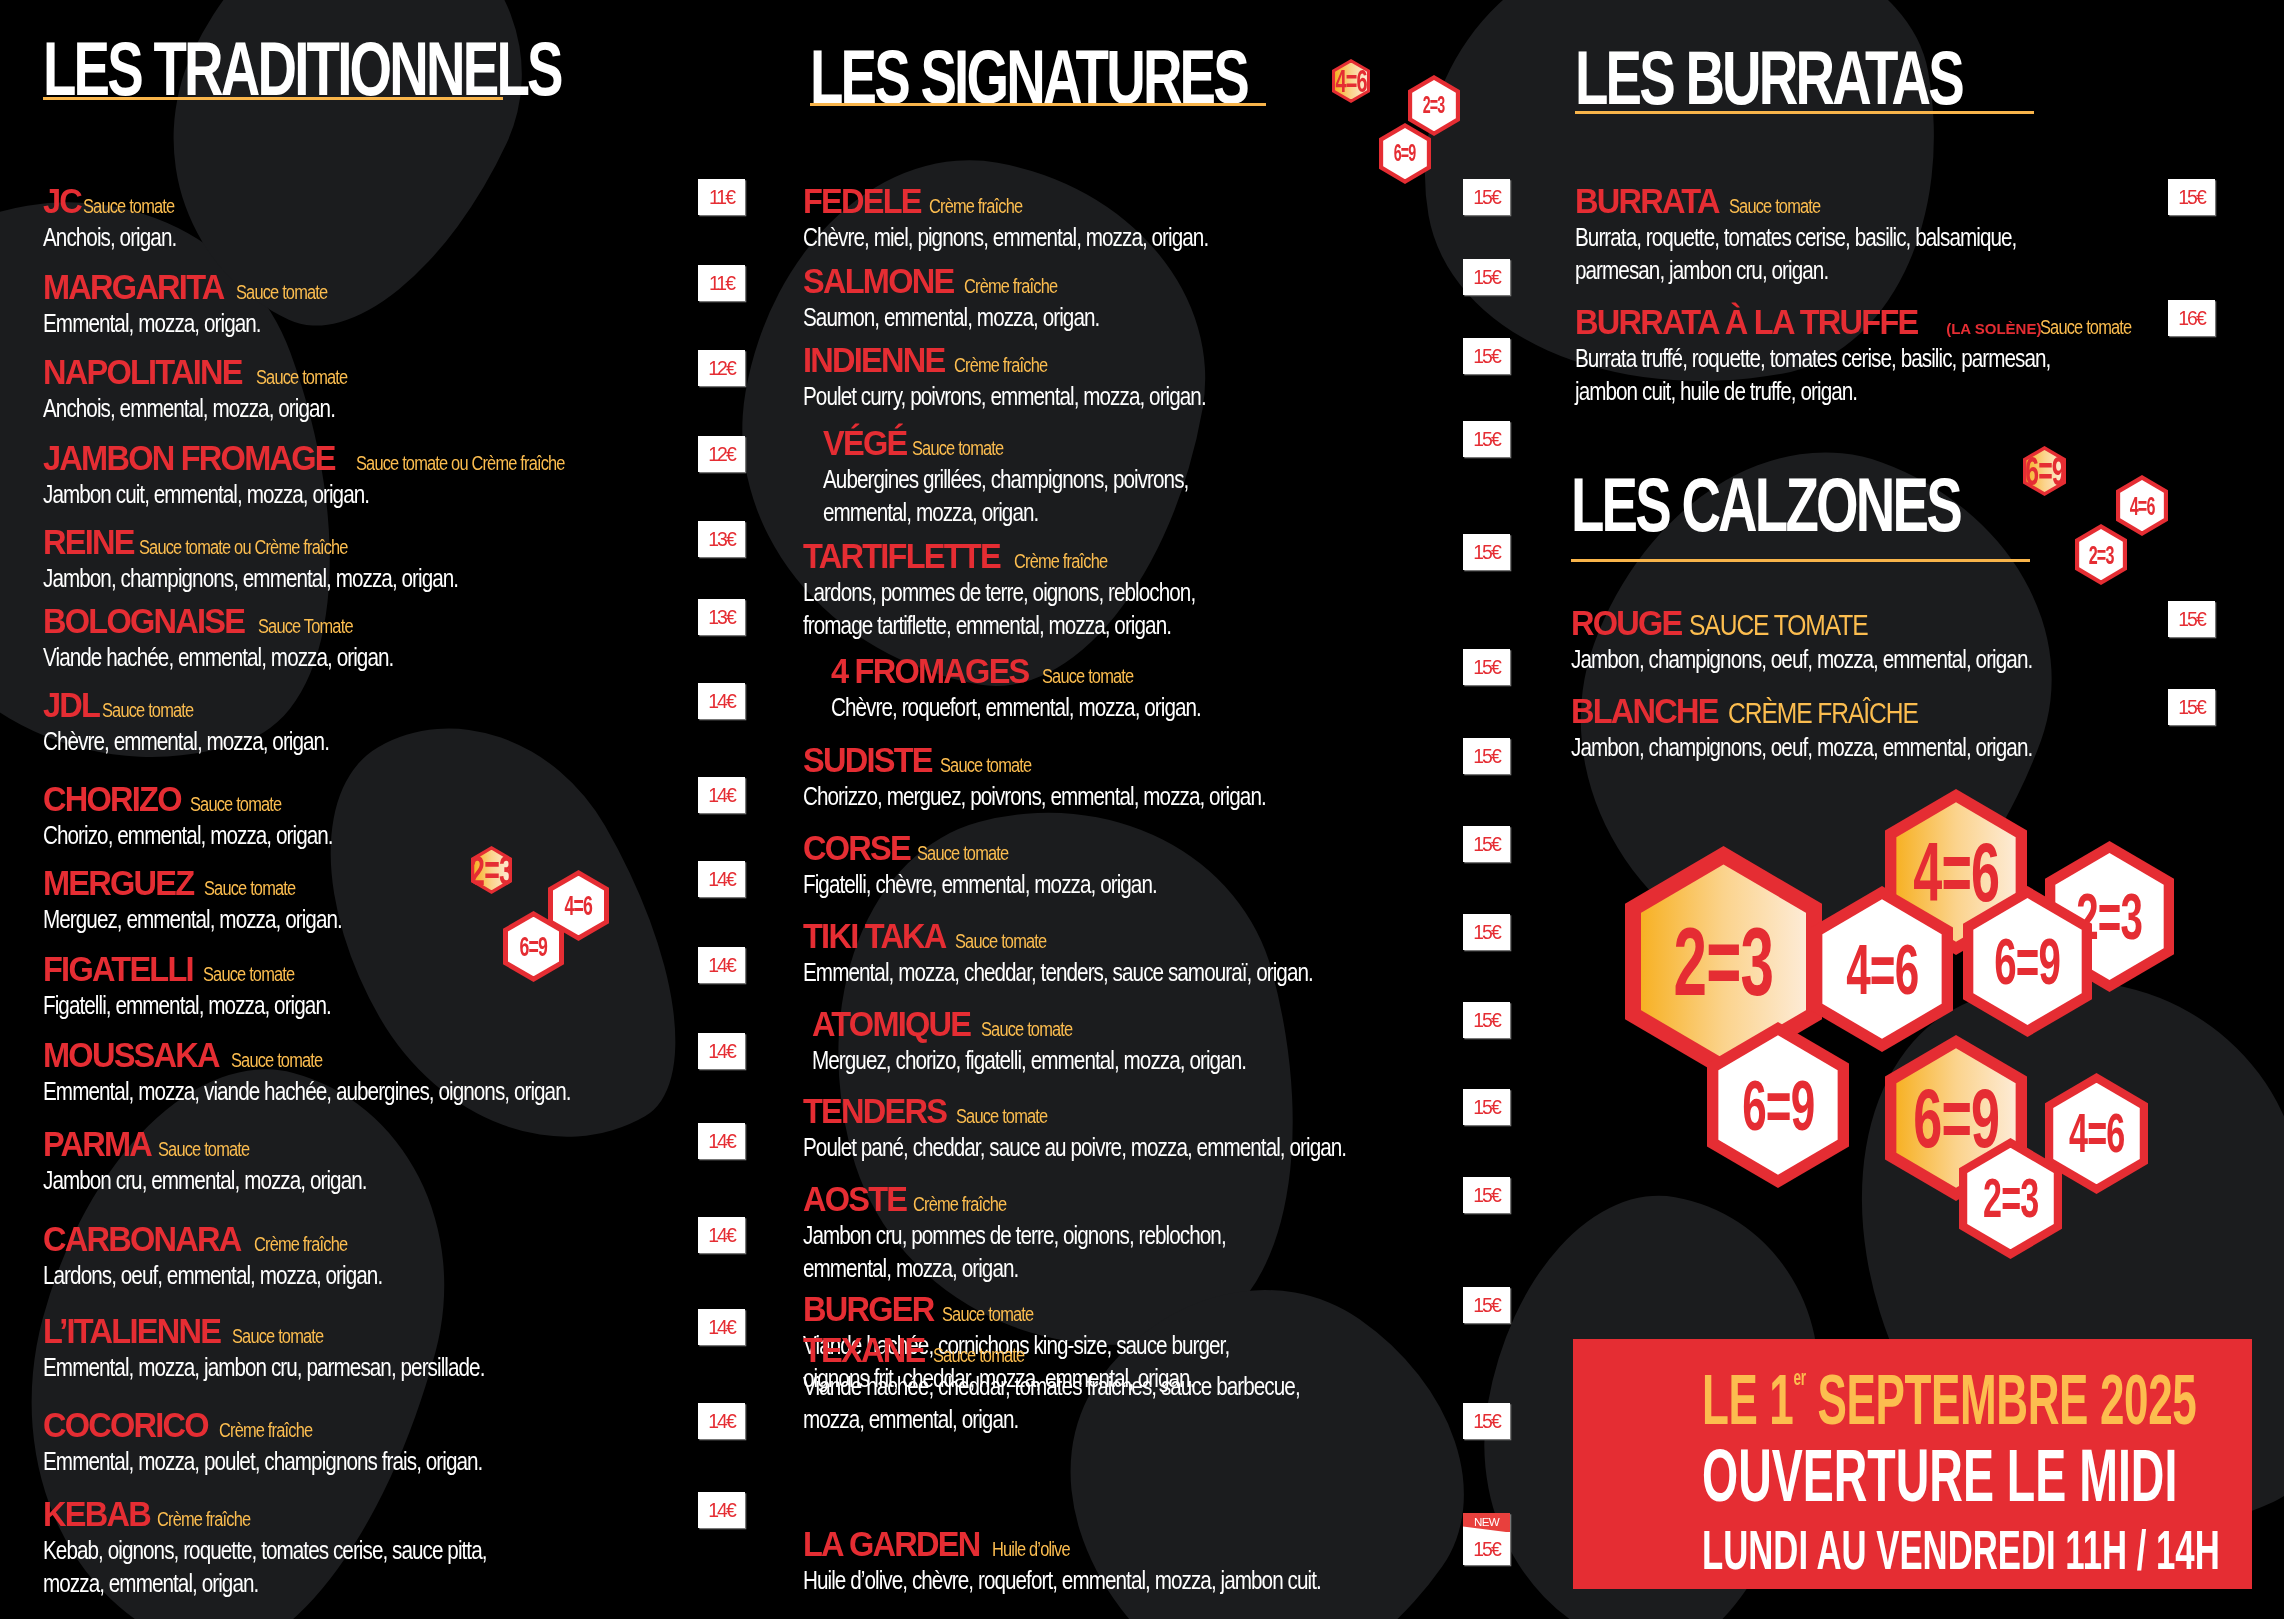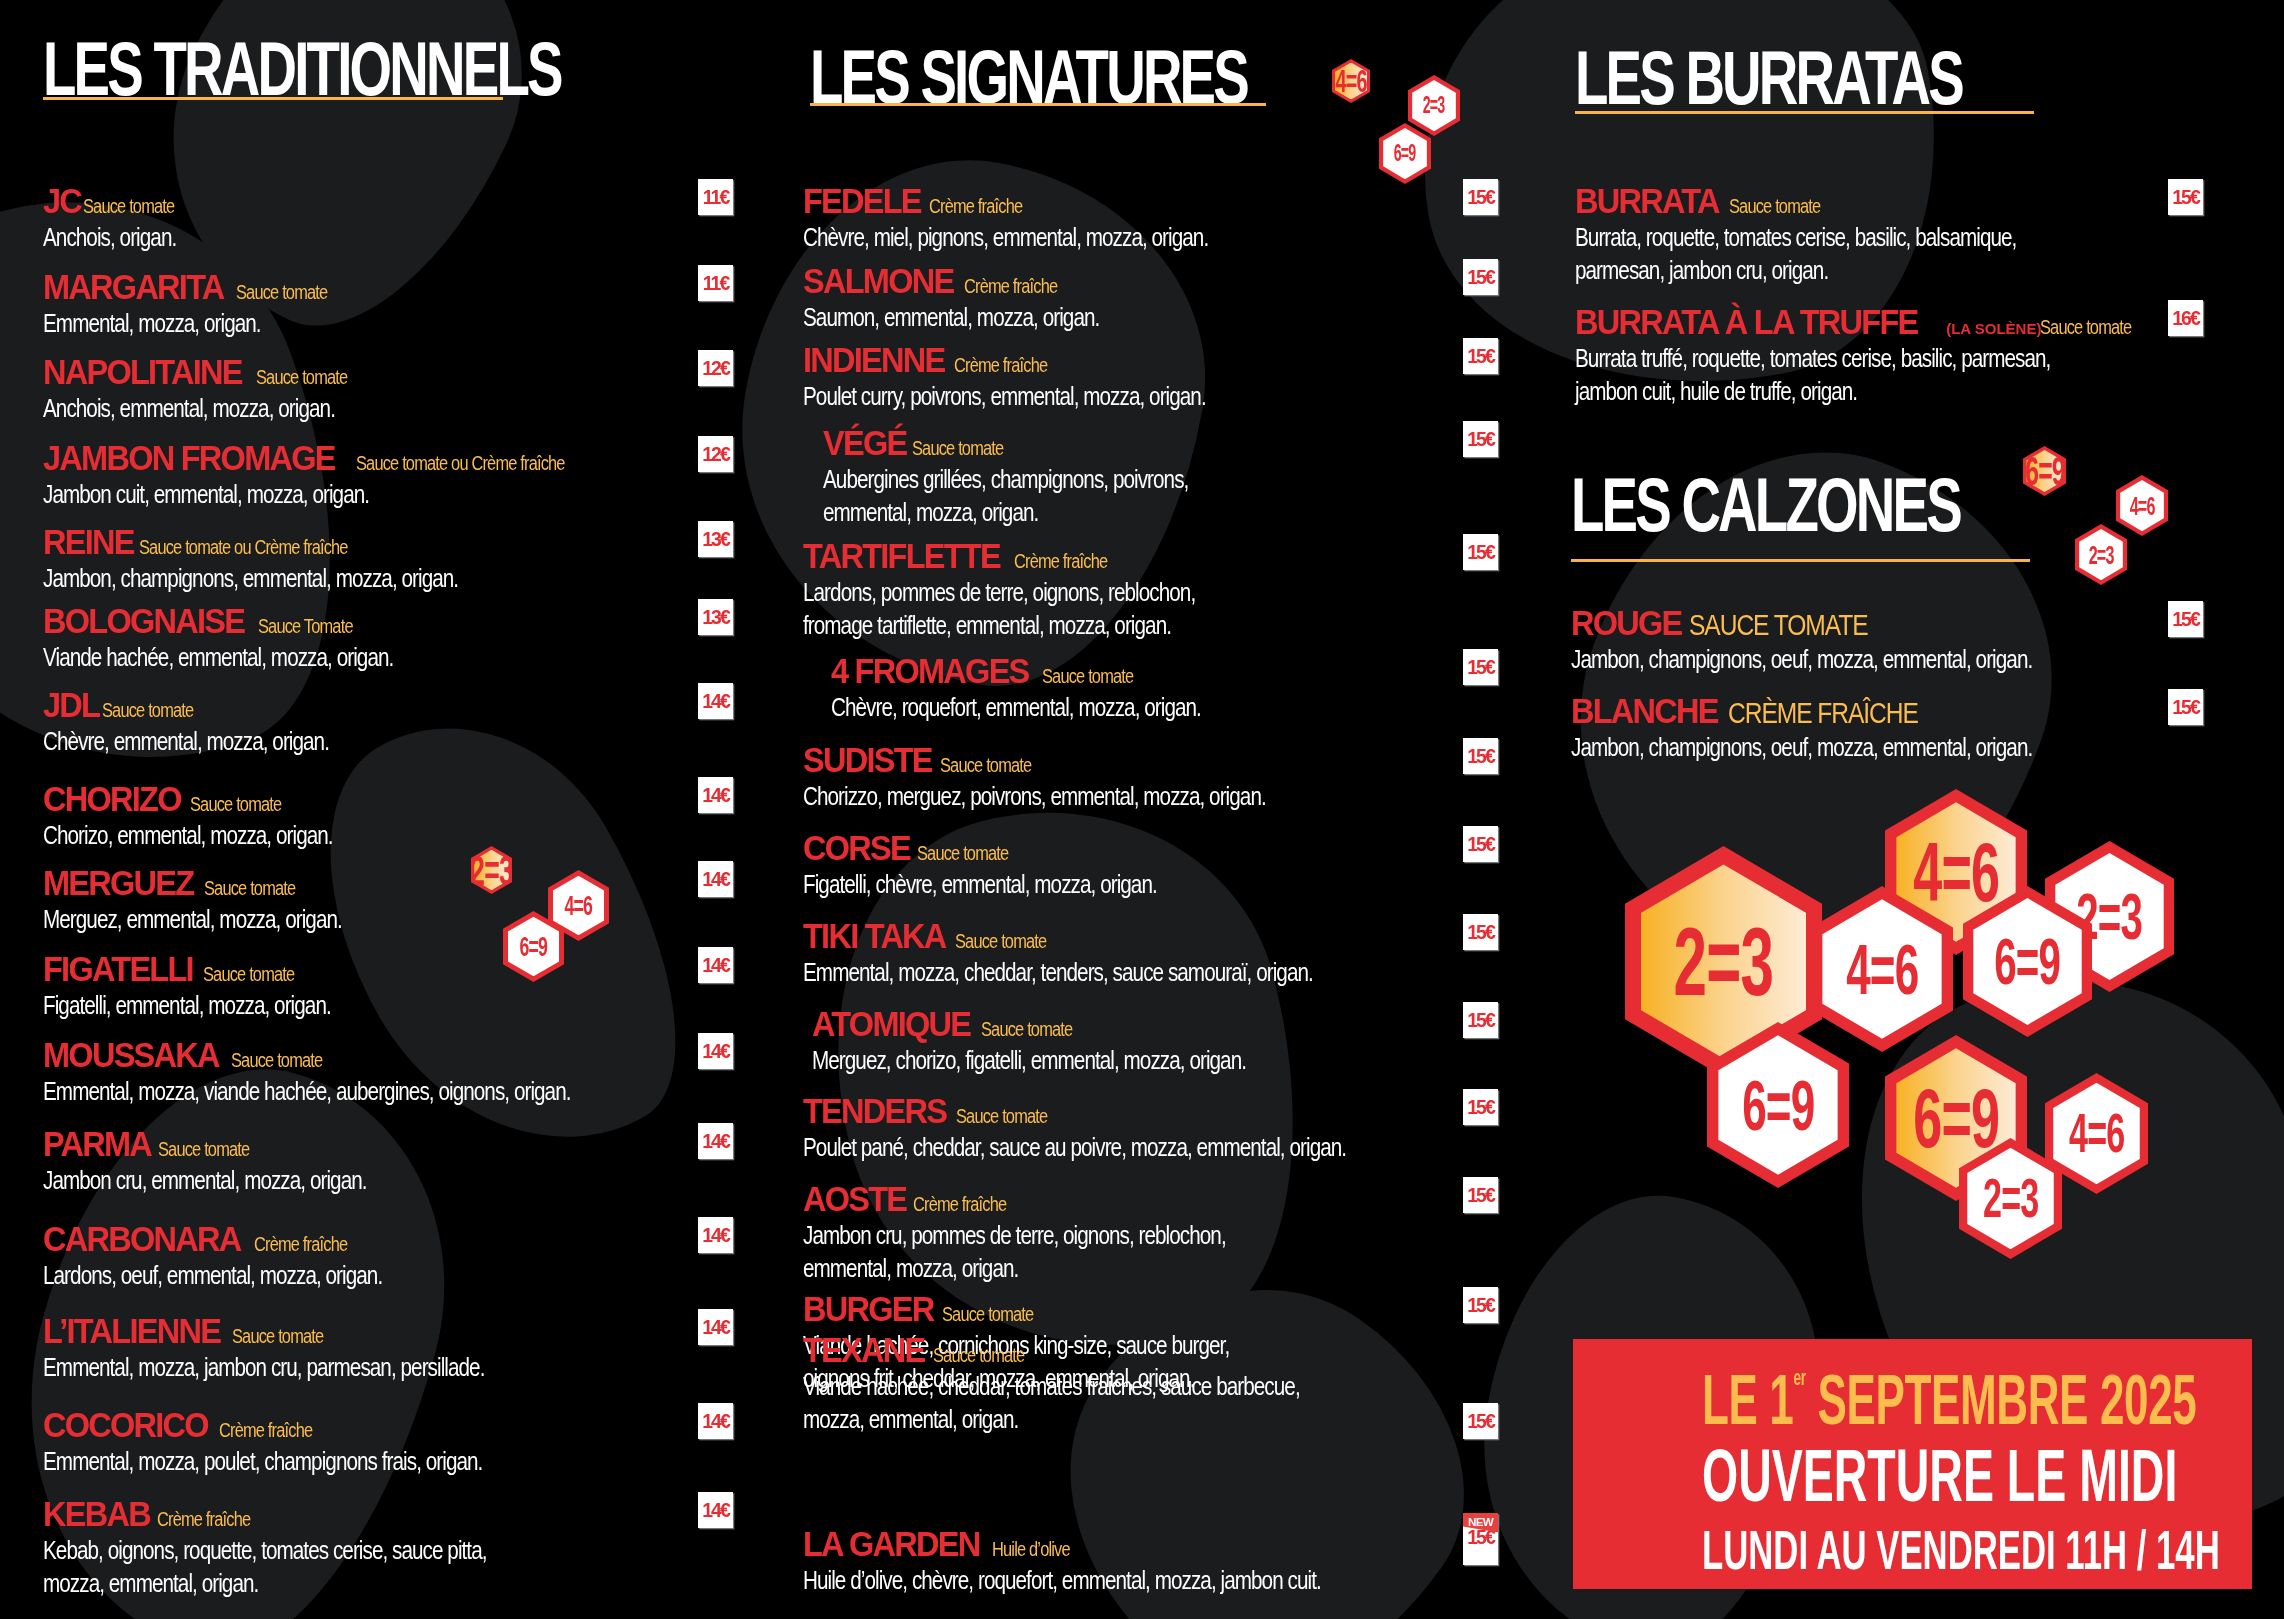--- a/index.html
+++ b/index.html
@@ -33,26 +33,26 @@
     margin-left: -3.9px;
   }
   .item .small { color: #e52d33; font-size: 15px; font-weight: 700; margin-right: 2.6px; }
   .item .desc {
     color: #fff; font-size: 26.5px; letter-spacing: -1.2px; line-height: 33px;
     font-family: "Liberation Sans", sans-serif;
     transform: scaleX(0.78); transform-origin: left top; width: 841px; white-space: pre-line;
     margin-top: 2.6px;
   }
   .price {
-    position: absolute; width: 35px; height: 36px; background: #fff;
-    color: #e52d33; font-weight: 700; font-size: 19.4px; letter-spacing: -1.9px;
+    position: absolute; width: 47px; height: 36px; background: #fff;
+    color: #e52d33; font-weight: 400; font-size: 19.4px; letter-spacing: -1.9px;
     display: flex; align-items: center; justify-content: center;
     box-shadow: 1.3px 1.3px 0 #777;
   }
-  .price.new { height: 52px; flex-direction: column; justify-content: center; padding-bottom: 3.9px; box-sizing: border-box; }
+  .price.new { height: 52px; flex-direction: column; justify-content: flex-end; padding-bottom: 3.9px; box-sizing: border-box; }
   .price.new .ribbon {
     position: absolute; top: 0; left: 0; right: 0; height: 19.4px; background: #e8403d; color: #fff;
     font-size: 11.6px; letter-spacing: -0.6px; text-align: center; line-height: 17px;
     clip-path: polygon(0 0, 100% 0, 100% 100%, 0 70%);
   }
   .hex {
     position: absolute; display: flex; align-items: center; justify-content: center;
     clip-path: polygon(50% 0, 100% 25%, 100% 75%, 50% 100%, 0 75%, 0 25%);
     background: #e52d33;
   }

